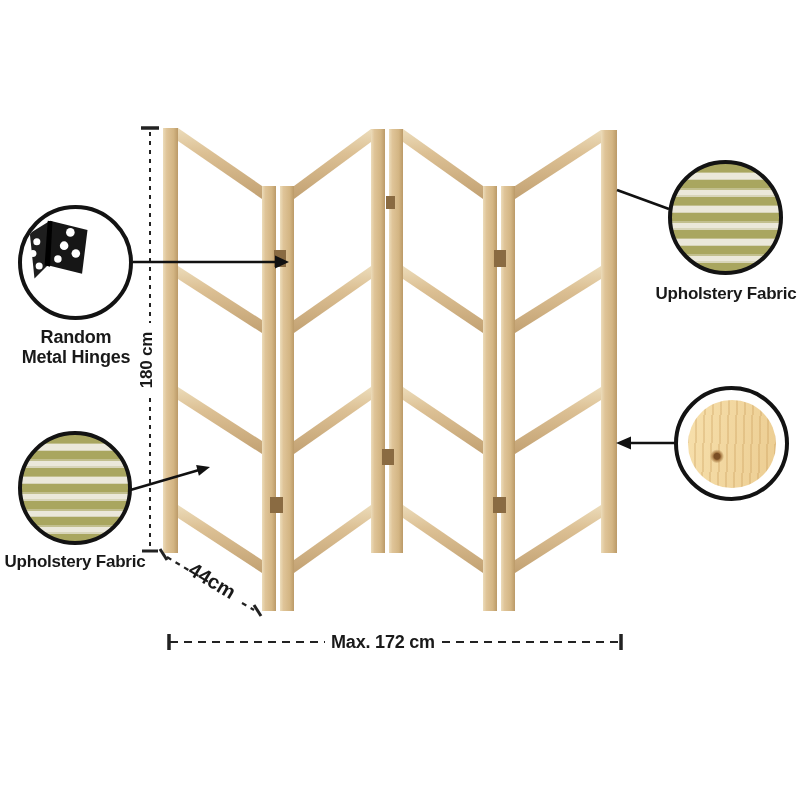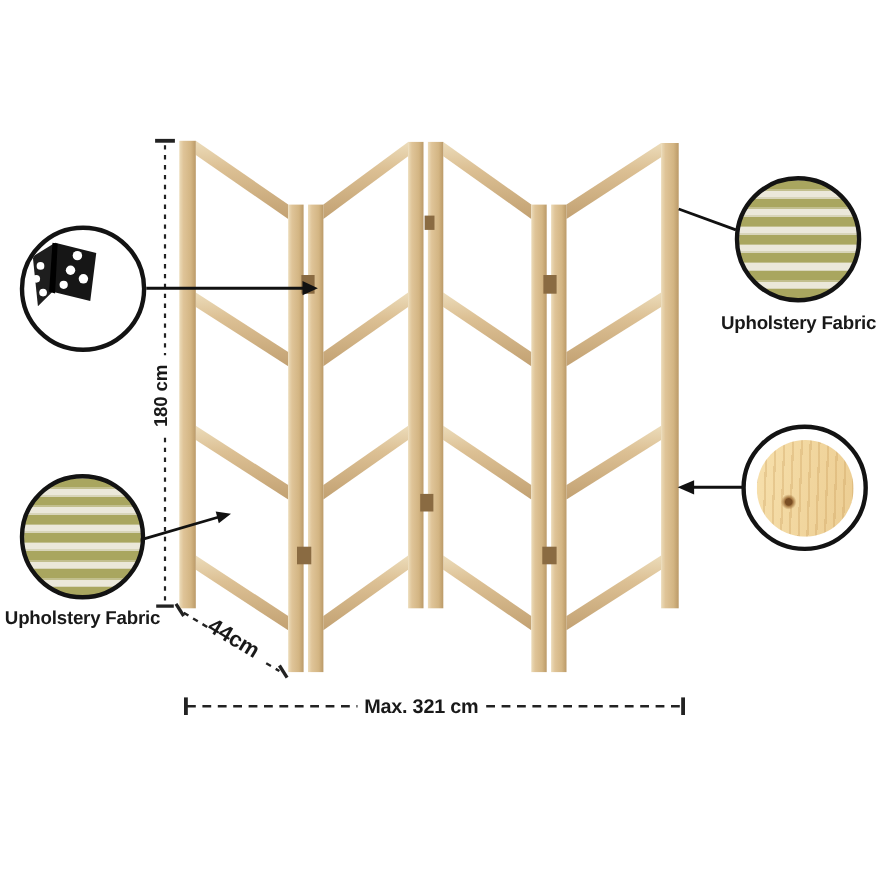--- a/index.html
+++ b/index.html
@@ -147,25 +147,29 @@
   </div>
 
   <div class="badge fabric" style="left:18px;top:431px;width:114px;height:114px;"></div>
 
   <div class="badge fabric" style="left:668px;top:160px;width:115px;height:115px;"></div>
 
   <div class="badge" style="left:674px;top:386px;width:115px;height:115px;">
     <div class="pine-wood"></div>
   </div>
 
+  <div class="lbl f18" style="left:76px;top:347px;">
+    <span>Random</span>
+    <span>Metal Hinges</span>
+  </div>
 
   <div class="lbl f17" style="left:75px;top:562px;">Upholstery Fabric</div>
 
   <div class="lbl f17" style="left:726px;top:294px;">Upholstery Fabric</div>
 
 
   <div class="lbl f17 rotm90" style="left:147px;top:360px;">180 cm</div>
 
   <div class="lbl f20 rot31" style="left:212px;top:581px;">44cm</div>
 
-  <div class="lbl f18" style="left:383px;top:642px;">Max. 321 cm</div>
+  <div class="lbl f18" style="left:383px;top:642px;">Max. 172 cm</div>
 
 </div>
 
 </body></html>

